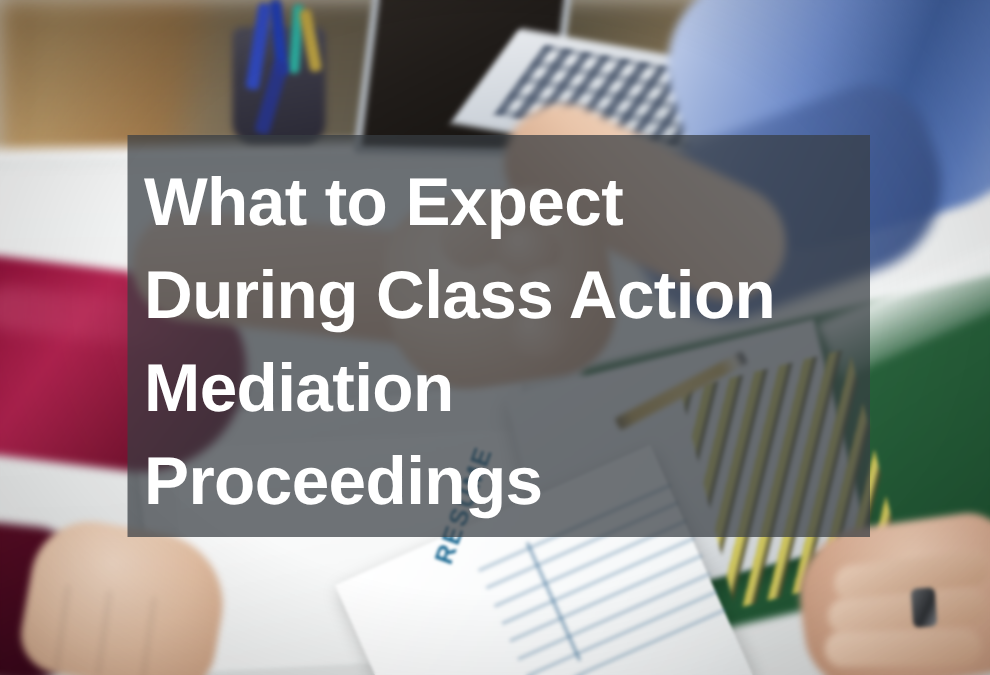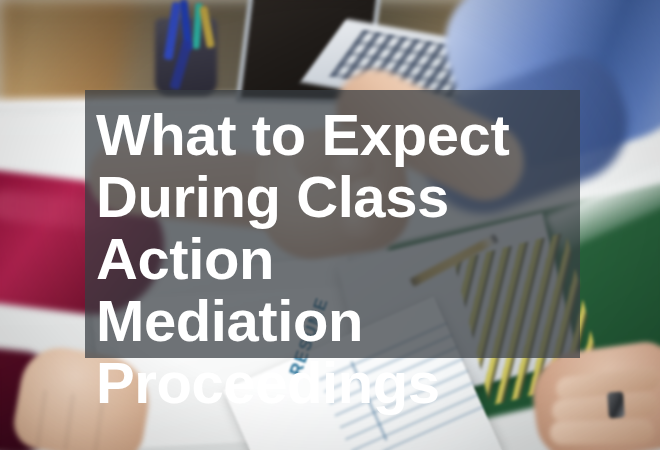--- a/index.html
+++ b/index.html
@@ -368,21 +368,21 @@
     width: 495px;
     height: 268px;
     background: rgba(56, 61, 66, 0.72);
     box-sizing: border-box;
     padding: 14px 0 0 11px;
   }
   .title-text {
     margin: 0;
     color: #ffffff;
     font-family: "Liberation Sans", sans-serif;
-    font-size: 58px;
+    font-size: 45px;
     font-weight: bold;
     line-height: 62px;
     letter-spacing: -0.4px;
     white-space: pre-line;
   }
 </style>
 </head>
 <body>
 
 <div id="stage">

